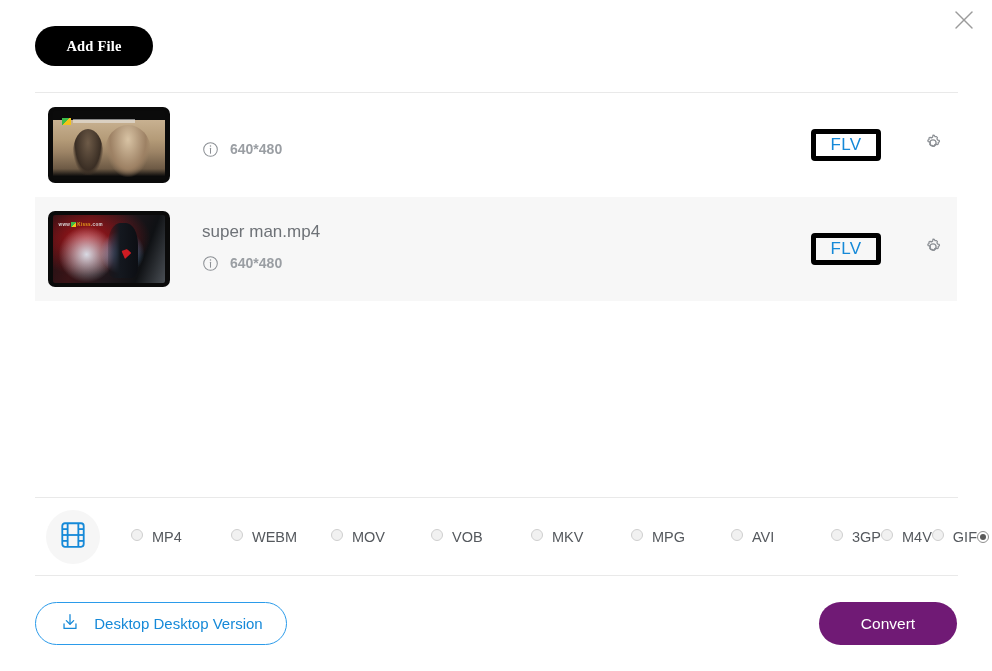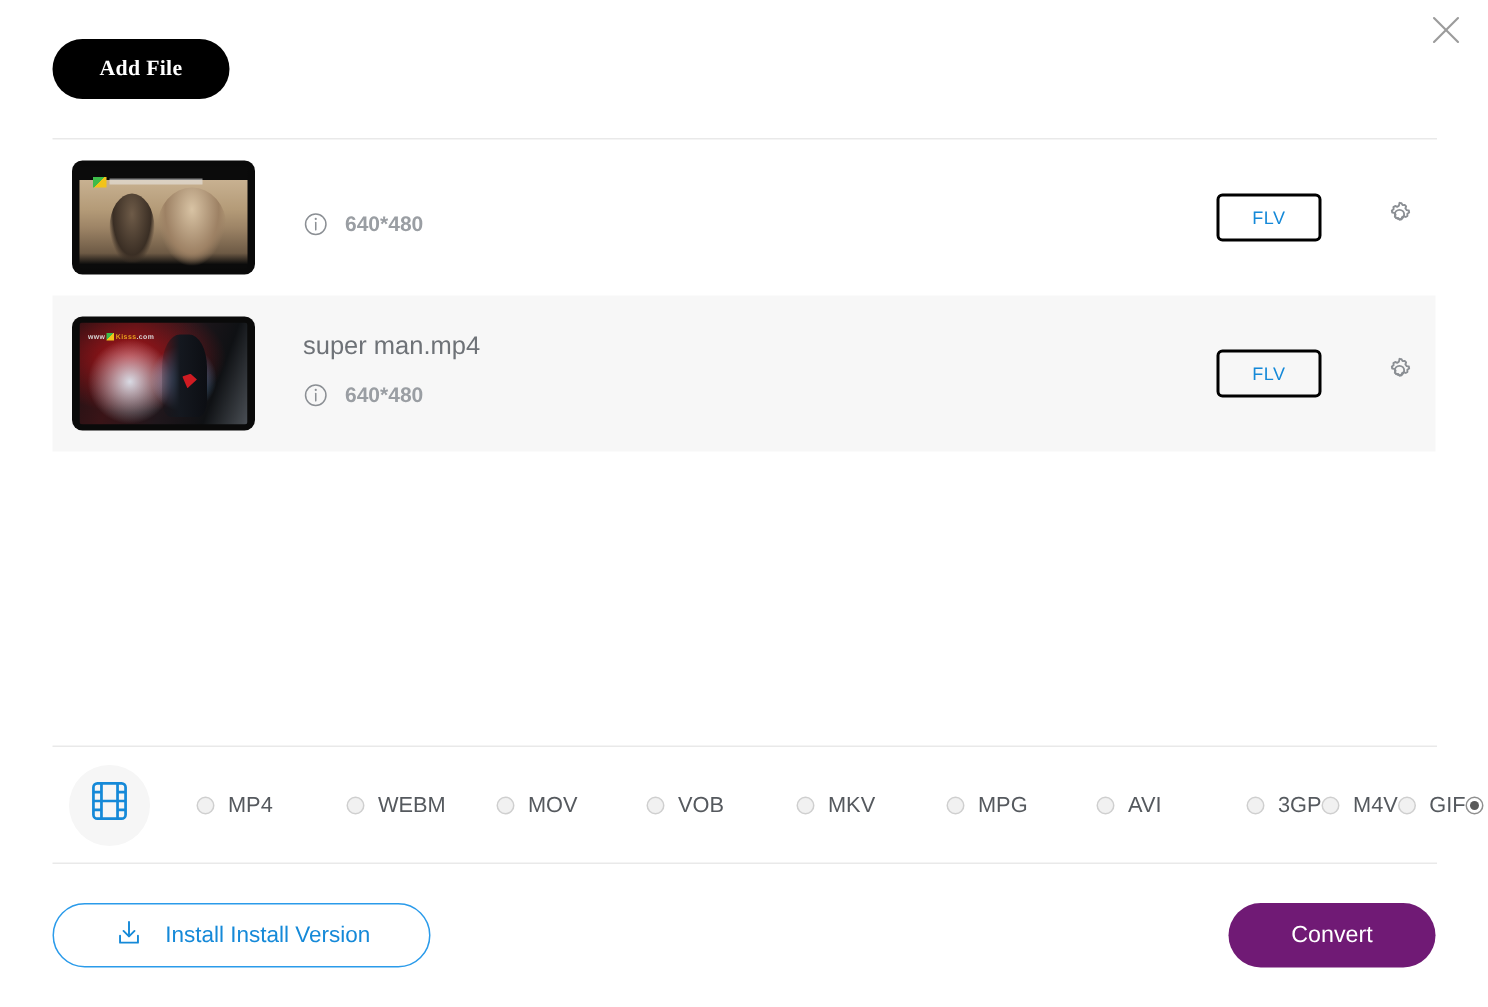--- a/index.html
+++ b/index.html
@@ -205,24 +205,24 @@
   }
   .file-res {
     font-size: 14px;
     color: #9a9ea3;
   }
 
   .fmt-badge {
     flex: 0 0 auto;
     width: 70px;
     height: 32px;
-    border: 2px solid #000000;
+    border: 5px solid #000000;
     border-radius: 4px;
     color: #1589d8;
-    font-size: 12px;
+    font-size: 17px;
     display: flex;
     align-items: center;
     justify-content: center;
     cursor: pointer;
     background: transparent;
     letter-spacing: .4px;
   }
   .gear-btn {
     flex: 0 0 auto;
     width: 36px;
@@ -261,21 +261,20 @@
     margin-left: 31px;
     display: grid;
     grid-template-columns: repeat(7, 100px);
     grid-auto-rows: 31px;
     grid-auto-flow: column;
     align-items: center;
     flex: 0 0 auto;
   }
   .radio-item {
     display: flex;
-    align-items: center;
     gap: 9px;
     cursor: pointer;
   }
   .radio-dot {
     width: 12px;
     height: 12px;
     border-radius: 50%;
     border: 1px solid #cfcfcf;
     background: #f1f1f1;
     flex: 0 0 auto;
@@ -500,19 +499,19 @@
 
   <div class="bottombar">
     <button class="install-btn">
       <span>
         <svg width="22" height="22" viewBox="0 0 24 24" fill="none" stroke="#1589d8" stroke-width="1.4" stroke-linecap="round" stroke-linejoin="round">
           <line x1="12" y1="4" x2="12" y2="14"></line>
           <polyline points="8,10.5 12,14.5 16,10.5"></polyline>
           <polyline points="5.5,14 5.5,19 18.5,19 18.5,14"></polyline>
         </svg>
       </span>
-      <span>Install Install Version</span>
+      <span>Desktop Desktop Version</span>
     </button>
 
     <button class="convert-btn">Convert</button>
   </div>
 
 </div>
 
 </body></html>

